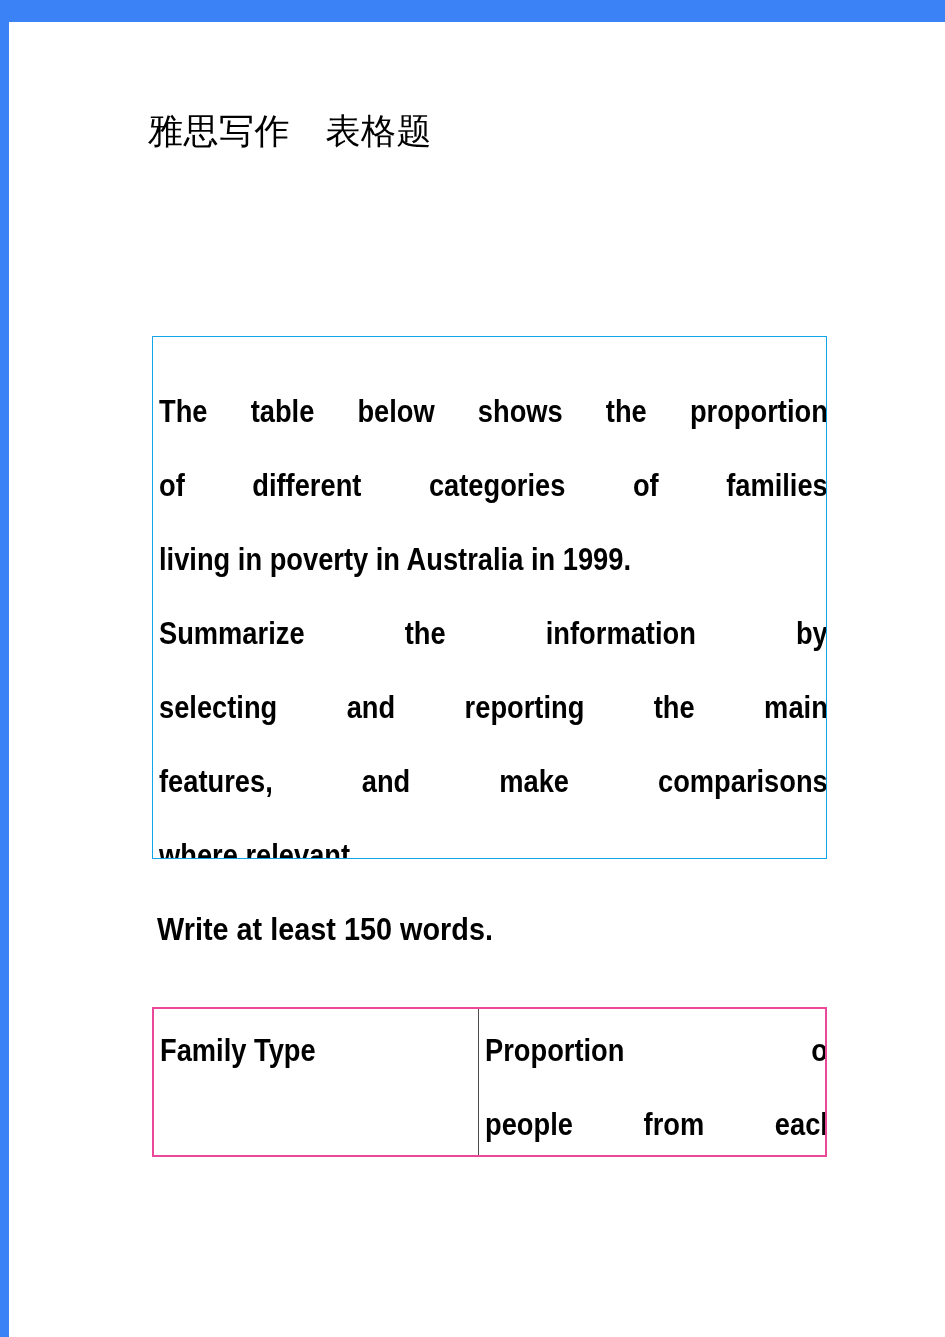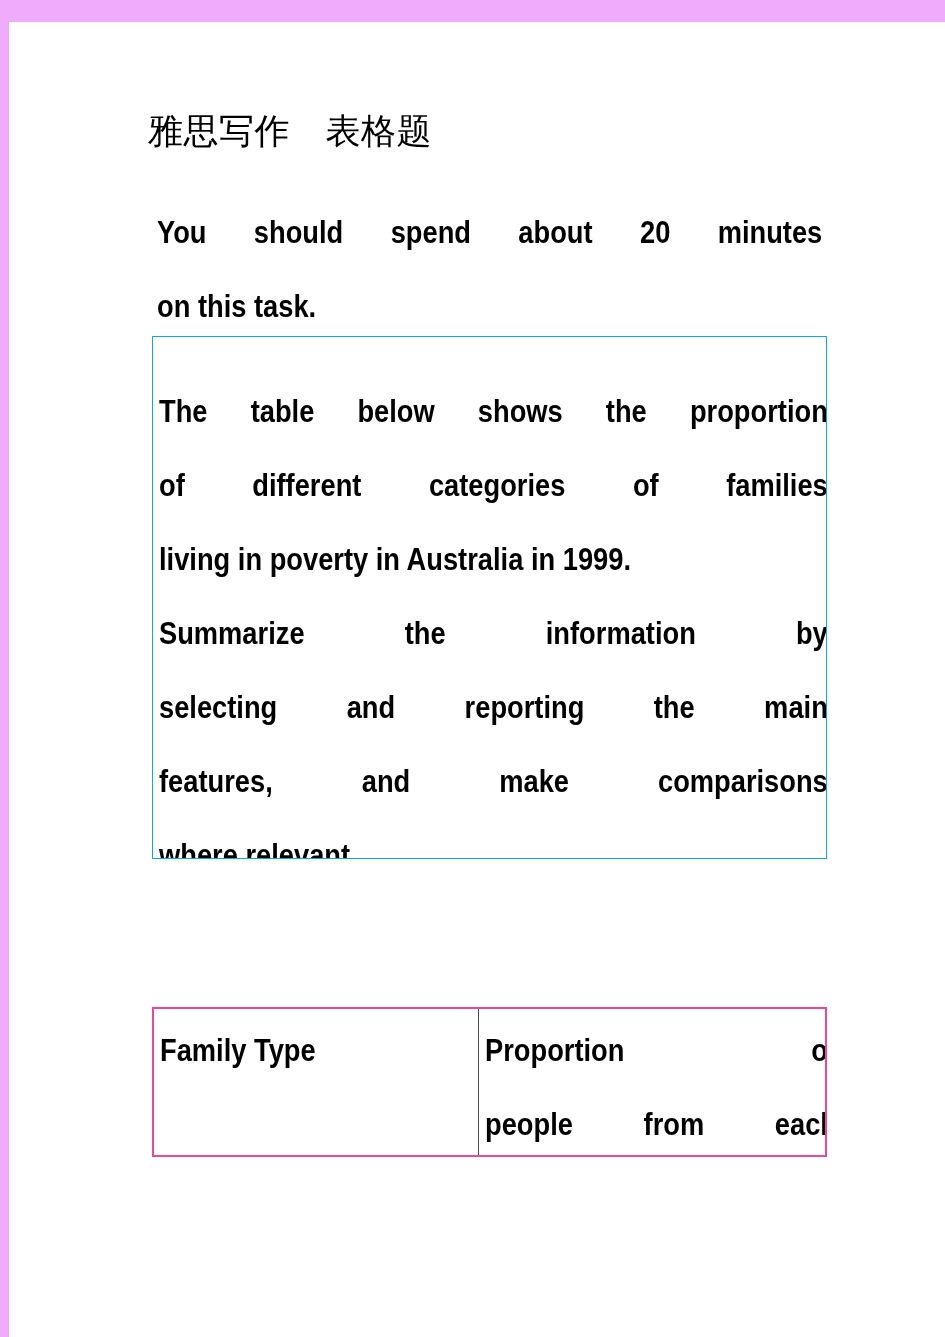--- a/index.html
+++ b/index.html
@@ -14,21 +14,21 @@
     overflow: hidden;
     font-family: "Liberation Sans", sans-serif;
   }
 
   
   #canvas {
     position: absolute;
     left: 0; top: 0;
     width: 945px;
     height: 1337px;
-    background: #f0abfc;
+    background: #3b82f6;
   }
   #page {
     position: absolute;
     left: 9px;
     top: 22px;
     width: 936px;
     height: 1315px;
     background: #ffffff;
   }
 
@@ -142,41 +142,38 @@
   }
 </style>
 </head>
 <body>
 
 <div id="canvas">
   <div id="page">
 
     <div class="doc-title">雅思写作　表格题</div>
 
-    <div class="intro">
-      <p class="btext">
-        <span class="justified-line">You should spend about 20 minutes</span>
-        <span class="last-line">on this task.</span>
-      </p>
-    </div>
 
     <div class="prompt-box">
       <div class="prompt-inner">
         <p class="btext">
           <span class="justified-line">The table below shows the proportion</span>
           <span class="justified-line">of different categories of families</span>
           <span class="last-line">living in poverty in Australia in 1999.</span>
           <span class="justified-line">Summarize the information by</span>
           <span class="justified-line">selecting and reporting the main</span>
           <span class="justified-line">features, and make comparisons</span>
           <span class="last-line">where relevant.</span>
         </p>
       </div>
     </div>
 
+    <div class="write-line">
+      <p class="btext">Write at least 150 words.</p>
+    </div>
 
     <div class="data-table">
       <table>
         <tbody>
             <tr>
           <td class="col-left">
             <div class="cell-pad">
               <div class="btext">Family Type</div>
             </div>
           </td>

